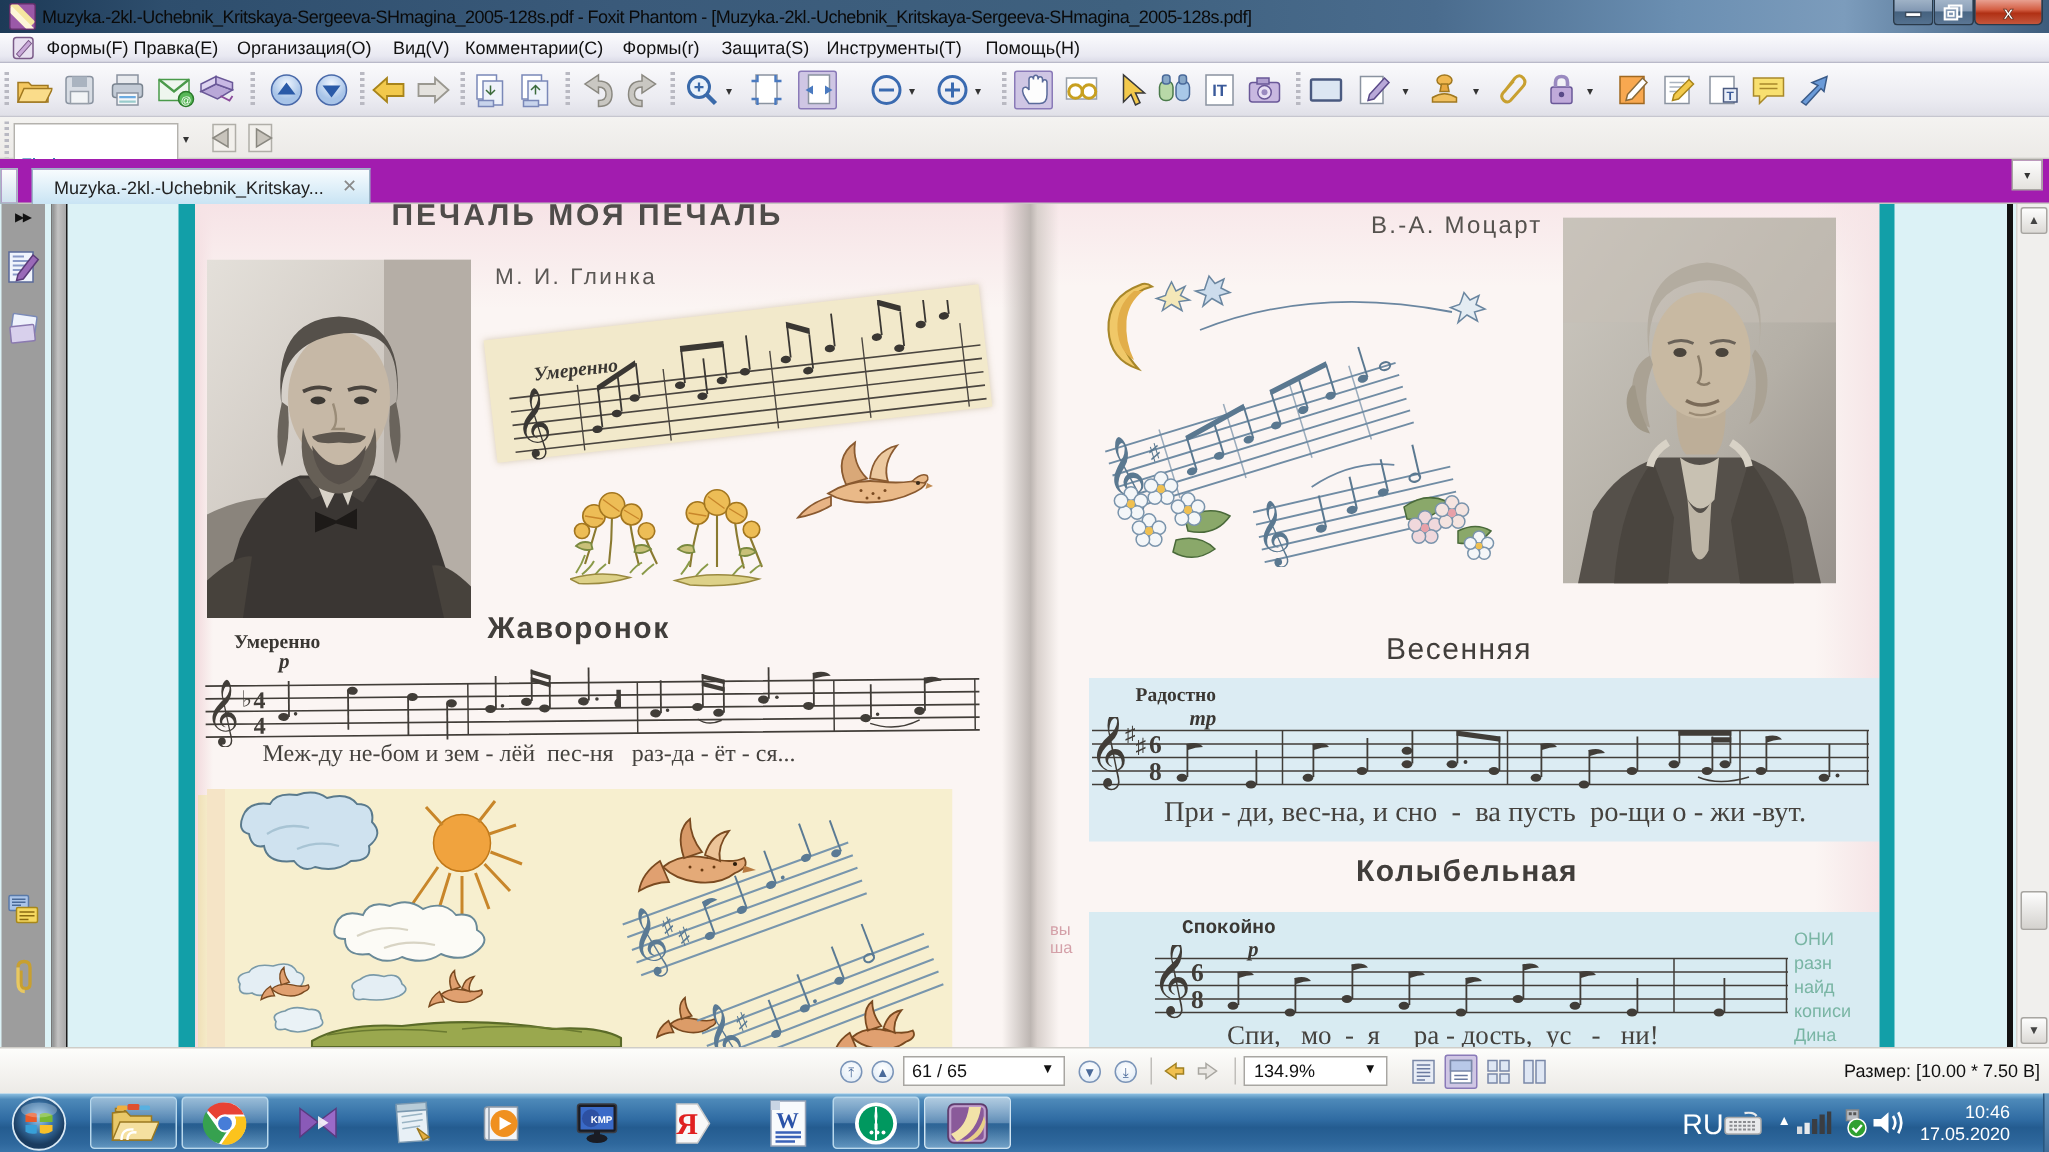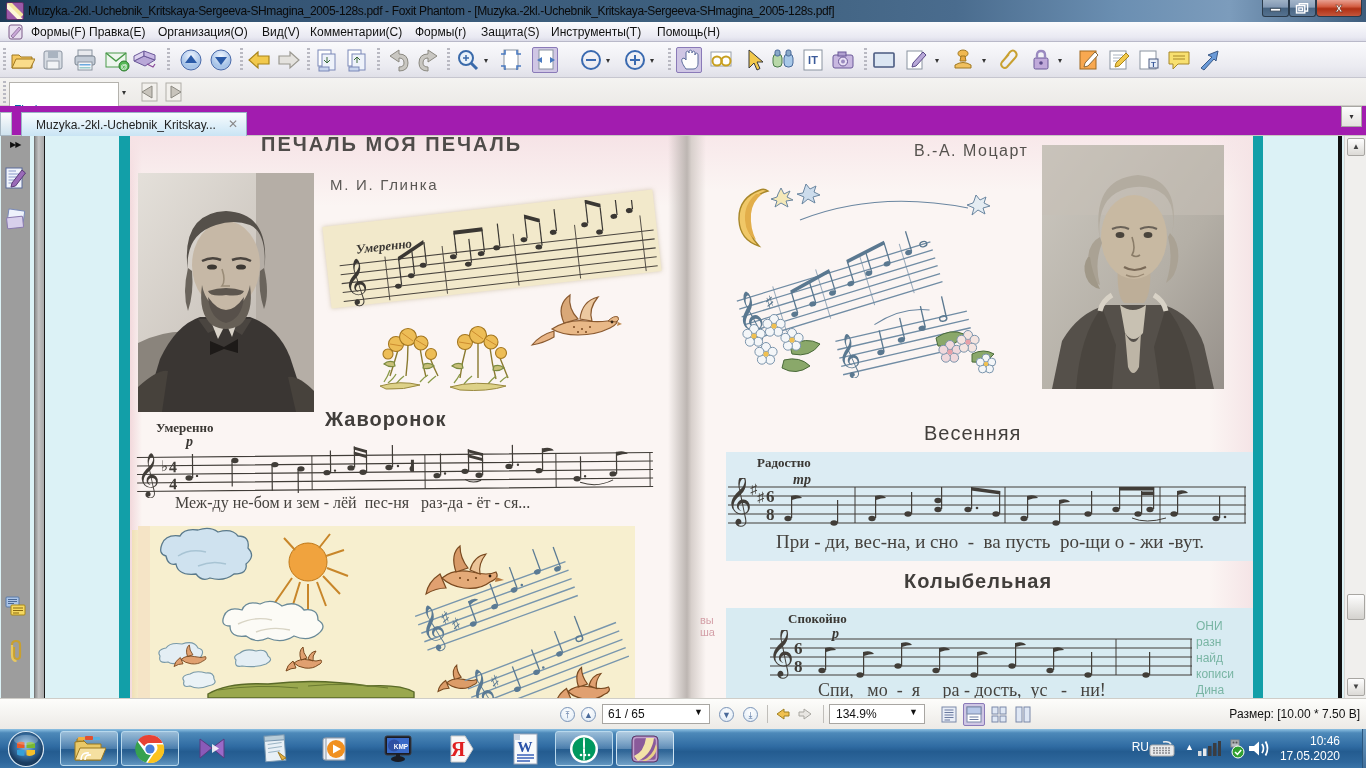--- a/index.html
+++ b/index.html
@@ -873,21 +873,21 @@
           <ellipse cx="490" cy="40.5" rx="3.6" ry="2.7"></ellipse>
             <rect x="493" y="18" width="1.2" height="22"></rect>
             <circle cx="499" cy="39" r="1.3"></circle>
         </g>
       </svg>
       <div class="abs" style="left:646px;top:395px;font-size:19px;color:#45423e;font-family:'Liberation Serif',serif;white-space:nowrap">При - ди, вес-на, и сно&nbsp;&nbsp;-&nbsp;&nbsp;ва пусть&nbsp;&nbsp;ро-щи о - жи -вут.</div>
 
       <div class="abs" style="left:774px;top:434px;font-size:20px;font-weight:bold;color:#413e3b;letter-spacing:1px">Колыбельная</div>
 
       <div class="abs" style="left:596px;top:472px;width:527px;height:90px;background:#d8ebf2"></div>
-      <div class="abs" style="left:658px;top:475px;font-size:13px;font-weight:bold;color:#3a3733;font-family:Liberation Serif, serif">Спокойно</div>
+      <div class="abs" style="left:658px;top:475px;font-size:13px;font-weight:bold;color:#3a3733;font-family:Liberation Mono, monospace">Спокойно</div>
       <div class="abs" style="left:702px;top:490px;font-size:14px;font-style:italic;font-weight:bold;color:#3a3733;font-family:'Liberation Serif',serif">p</div>
       <svg class="abs" style="left:596px;top:494px" width="527" height="52" viewBox="0 0 527 52">
         <g stroke="#413d38" stroke-width="1.15" fill="none">
           <path d="M44 9 L466 9 M44 18 L466 18 M44 27 L466 27 M44 36 L466 36 M44 45 L466 45"></path>
           <path d="M390 9 L390 45 M465 9 L465 45" stroke-width="1"></path>
         </g>
         <text x="42" y="36" font-family="Liberation Serif" font-size="44" fill="#413d38">𝄞</text>
         <text x="68" y="24" font-family="Liberation Serif" font-size="17" font-weight="bold" fill="#413d38">6</text>
         <text x="68" y="42" font-family="Liberation Serif" font-size="17" font-weight="bold" fill="#413d38">8</text>
         <g fill="#413d38">
@@ -1053,21 +1053,21 @@
         <path d="M17 17 L17 21" stroke="#fff" stroke-width="2"></path>
       </svg>
     <div class="tkbtn" style="left:616px; background:linear-gradient(rgba(255,255,255,0.55),rgba(255,255,255,0.25) 50%,rgba(60,110,150,0.2) 52%,rgba(190,225,245,0.45)); border-color:#cfe4f2"></div>
     <svg class="tkico" style="left:628px" viewBox="0 0 34 34">
         <rect x="4" y="4" width="26" height="26" rx="4" fill="#8a5a9a" stroke="#5a3a68"></rect>
         <rect x="5.5" y="5.5" width="23" height="23" rx="3" fill="none" stroke="#c0a0cc" stroke-width="1.4"></rect>
         <path d="M6 24 Q16 20 18 6 L26 6 Q24 22 10 29 Z" fill="#f2e2a8"></path>
         <path d="M14 29 Q25 24 28 12 L29 16 Q27 26 18 29 Z" fill="#e8d088"></path>
       </svg>
     <div id="tray">
-      <span style="position:absolute;right:217px;top:11px;font-size:12px">RU</span>
+      <span style="position:absolute;right:217px;top:11px;font-size:19px">RU</span>
       <svg style="position:absolute;right:191px;top:12px" width="26" height="16" viewBox="0 0 26 16">
           <rect x="1" y="4" width="24" height="11" rx="2" fill="#e8eaec" stroke="#aaa"></rect>
           <path d="M4 7 L22 7 M4 9.5 L22 9.5 M4 12 L22 12" stroke="#8a8c90" stroke-width="1.4" stroke-dasharray="2 1"></path>
           <path d="M14 1 Q20 0 22 3" stroke="#e8eaec" fill="none" stroke-width="1.6"></path>
         </svg>
       <span style="position:absolute;right:172px;top:13px;font-size:9px">▲</span>
       <svg style="position:absolute;right:145px;top:11px" width="24" height="17" viewBox="0 0 24 17">
           <rect x="1" y="11" width="3.5" height="5" fill="#d8dce0"></rect>
           <rect x="6" y="8.5" width="3.5" height="7.5" fill="#e8eaec"></rect>
           <rect x="11" y="6" width="3.5" height="10" fill="#3a3d42"></rect>

